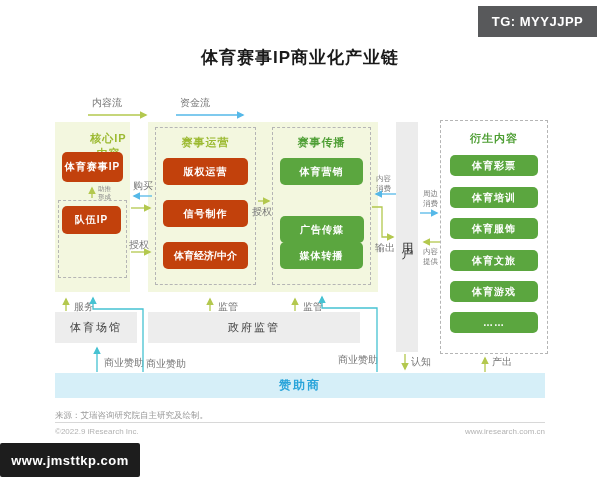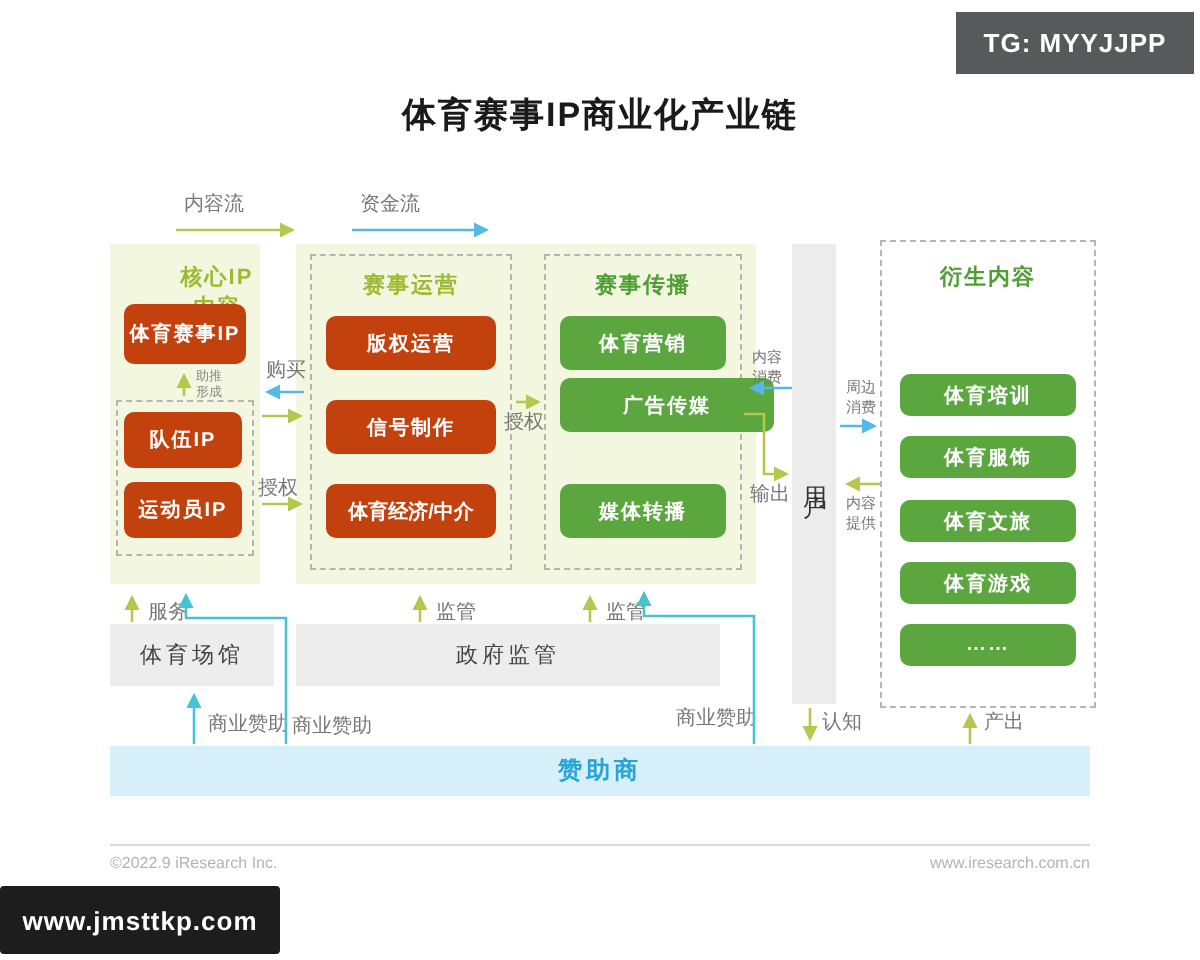--- a/index.html
+++ b/index.html
@@ -46,45 +46,45 @@
   <div class="abs lbl" style="left:92px;top:97px;">内容流</div>
   <div class="abs lbl" style="left:180px;top:97px;">资金流</div>
 
   <div class="abs panel" style="left:55px;top:122px;width:75px;height:170px;">
     <div class="ptitle t-yg" style="margin-top:9px;padding-left:32px;">核心IP内容</div>
     <div class="abs gbox yg" style="left:7px;top:30px;width:61px;height:30px;">体育赛事IP</div>
     <div class="abs tiny" style="left:43px;top:63px;">助推</div>
     <div class="abs tiny" style="left:43px;top:71px;">形成</div>
     <div class="abs dashed" style="left:3px;top:78px;width:67px;height:76px;">
       <div class="abs gbox yg" style="left:3px;top:5px;width:59px;height:28px;">队伍IP</div>
-      <div class="abs gbox yg" style="left:3px;top:40px;width:59px;height:28px;">运动员IP</div>
     </div>
   </div>
 
   <div class="abs panel" style="left:148px;top:122px;width:230px;height:170px;">
     <div class="abs dashed" style="left:7px;top:5px;width:99px;height:156px;">
       <div class="ptitle t-yg" style="margin-top:7px;">赛事运营</div>
       <div class="abs gbox yg" style="left:7px;top:30px;width:85px;height:27px;">版权运营</div>
       <div class="abs gbox yg" style="left:7px;top:72px;width:85px;height:27px;">信号制作</div>
       <div class="abs gbox yg" style="left:7px;top:114px;width:85px;height:27px;letter-spacing:0;">体育经济/中介</div>
     </div>
     <div class="abs dashed" style="left:124px;top:5px;width:97px;height:156px;">
       <div class="ptitle t-gn" style="margin-top:7px;">赛事传播</div>
       <div class="abs gbox gn" style="left:7px;top:30px;width:83px;height:27px;">体育营销</div>
-      <div class="abs gbox gn" style="left:7px;top:61px;width:107px;height:27px;">广告传媒</div>
+      <div class="abs gbox gn" style="left:7px;top:88px;width:84px;height:27px;">广告传媒</div>
       <div class="abs gbox gn" style="left:7px;top:114px;width:83px;height:27px;">媒体转播</div>
     </div>
   </div>
 
   <div class="abs user-bar" style="left:396px;top:122px;width:22px;height:230px;">
     <span class="user-txt">用户</span>
   </div>
 
   <div class="abs dashed" style="left:440px;top:120px;width:106px;height:232px;">
     <div class="ptitle t-gn" style="margin-top:10px;">衍生内容</div>
+    <div class="abs gbox gn" style="left:9px;top:34px;width:88px;height:21px;">体育彩票</div>
     <div class="abs gbox gn" style="left:9px;top:66px;width:88px;height:21px;">体育培训</div>
     <div class="abs gbox gn" style="left:9px;top:97px;width:88px;height:21px;">体育服饰</div>
     <div class="abs gbox gn" style="left:9px;top:129px;width:88px;height:21px;">体育文旅</div>
     <div class="abs gbox gn" style="left:9px;top:160px;width:88px;height:21px;">体育游戏</div>
     <div class="abs gbox gn" style="left:9px;top:191px;width:88px;height:21px;">……</div>
   </div>
 
   <div class="abs greybox" style="left:55px;top:312px;width:82px;height:31px;">体育场馆</div>
   <div class="abs greybox" style="left:148px;top:312px;width:212px;height:31px;">政府监管</div>
   <div class="abs sponsor" style="left:55px;top:373px;width:490px;height:25px;">赞助商</div>
@@ -140,16 +140,17 @@
     <path class="sy" d="M295,311 V299" marker-end="url(#ay)"></path>
 
     <path class="st" d="M97,372 V348" marker-end="url(#at)"></path>
     <path class="st" d="M143,372 V309 H93 V298" marker-end="url(#at)"></path>
     <path class="st" d="M377,372 V308 H322 V297" marker-end="url(#at)"></path>
 
     <path class="sy" d="M405,354 V369" marker-end="url(#ay)"></path>
     <path class="sy" d="M485,372 V358" marker-end="url(#ay)"></path>
   </svg>
 
+  <div class="abs foot" style="left:55px;top:410px;">来源：艾瑞咨询研究院自主研究及绘制。</div>
   <div class="abs" style="left:55px;top:422px;width:490px;border-top:1px solid #d8d8d8;"></div>
   <div class="abs copy" style="left:55px;top:427px;">©2022.9 iResearch Inc.</div>
   <div class="abs copy" style="left:55px;top:427px;width:490px;text-align:right;">www.iresearch.com.cn</div>
 </div>
 
 </body></html>

